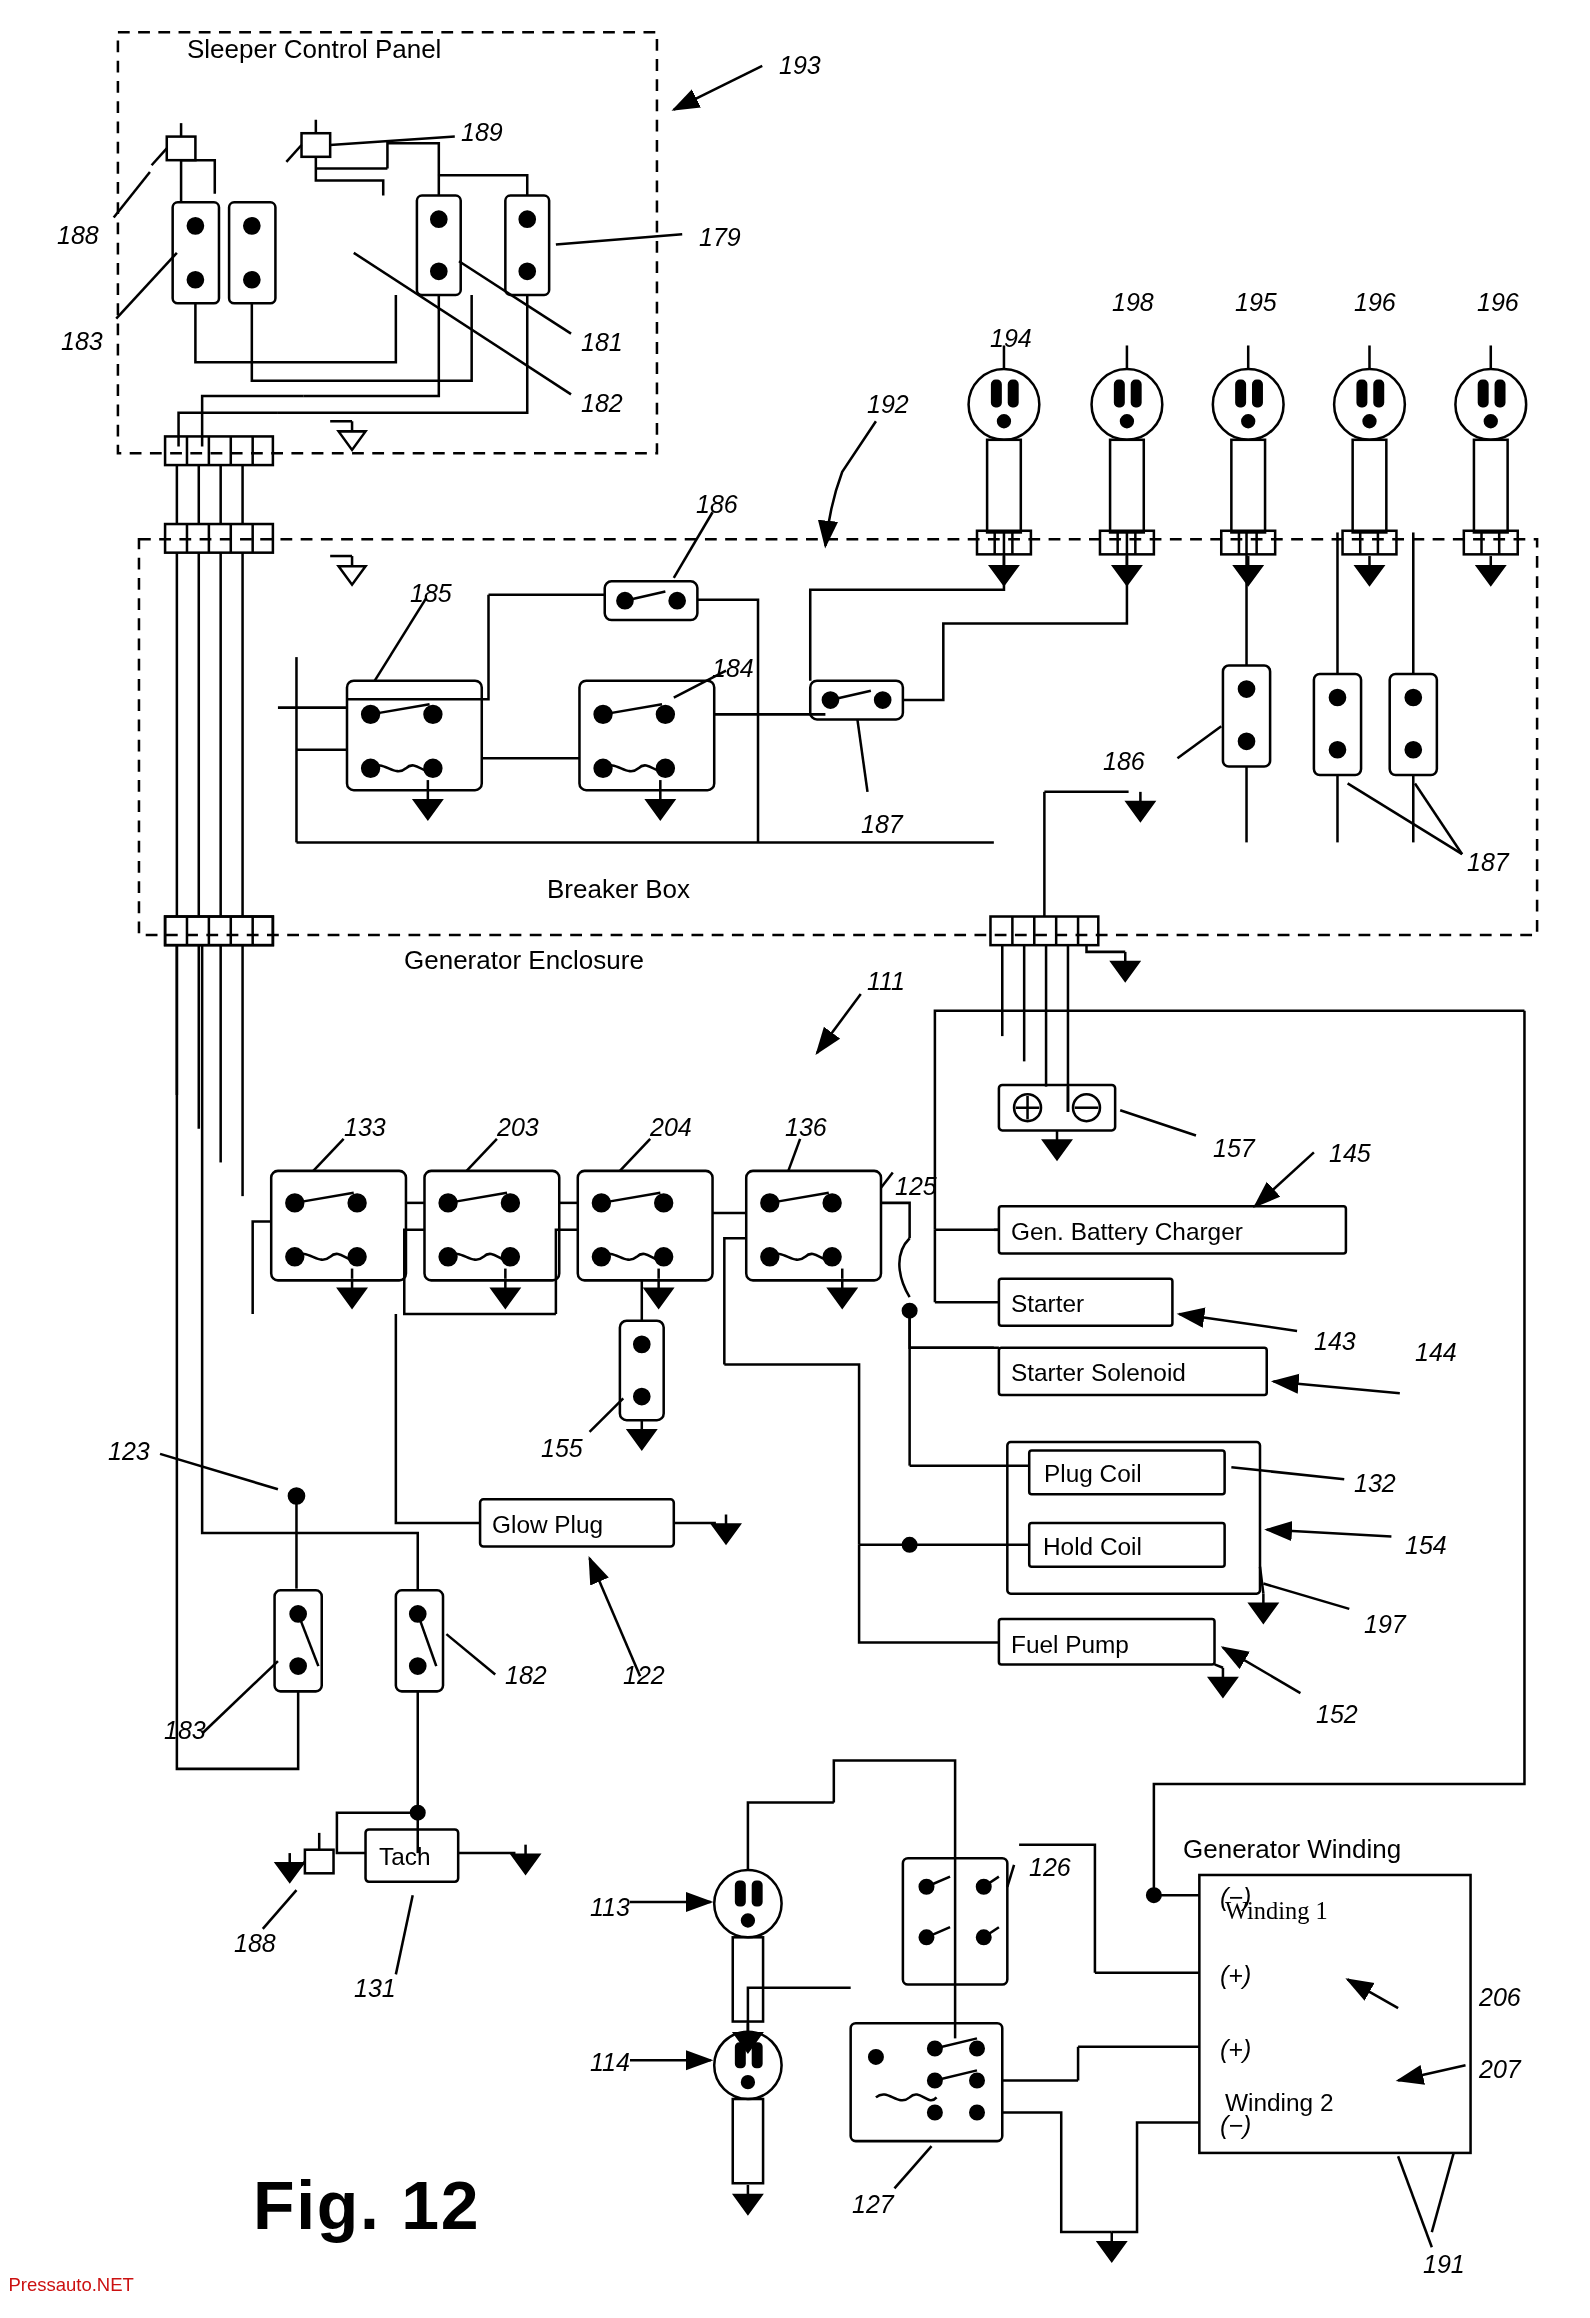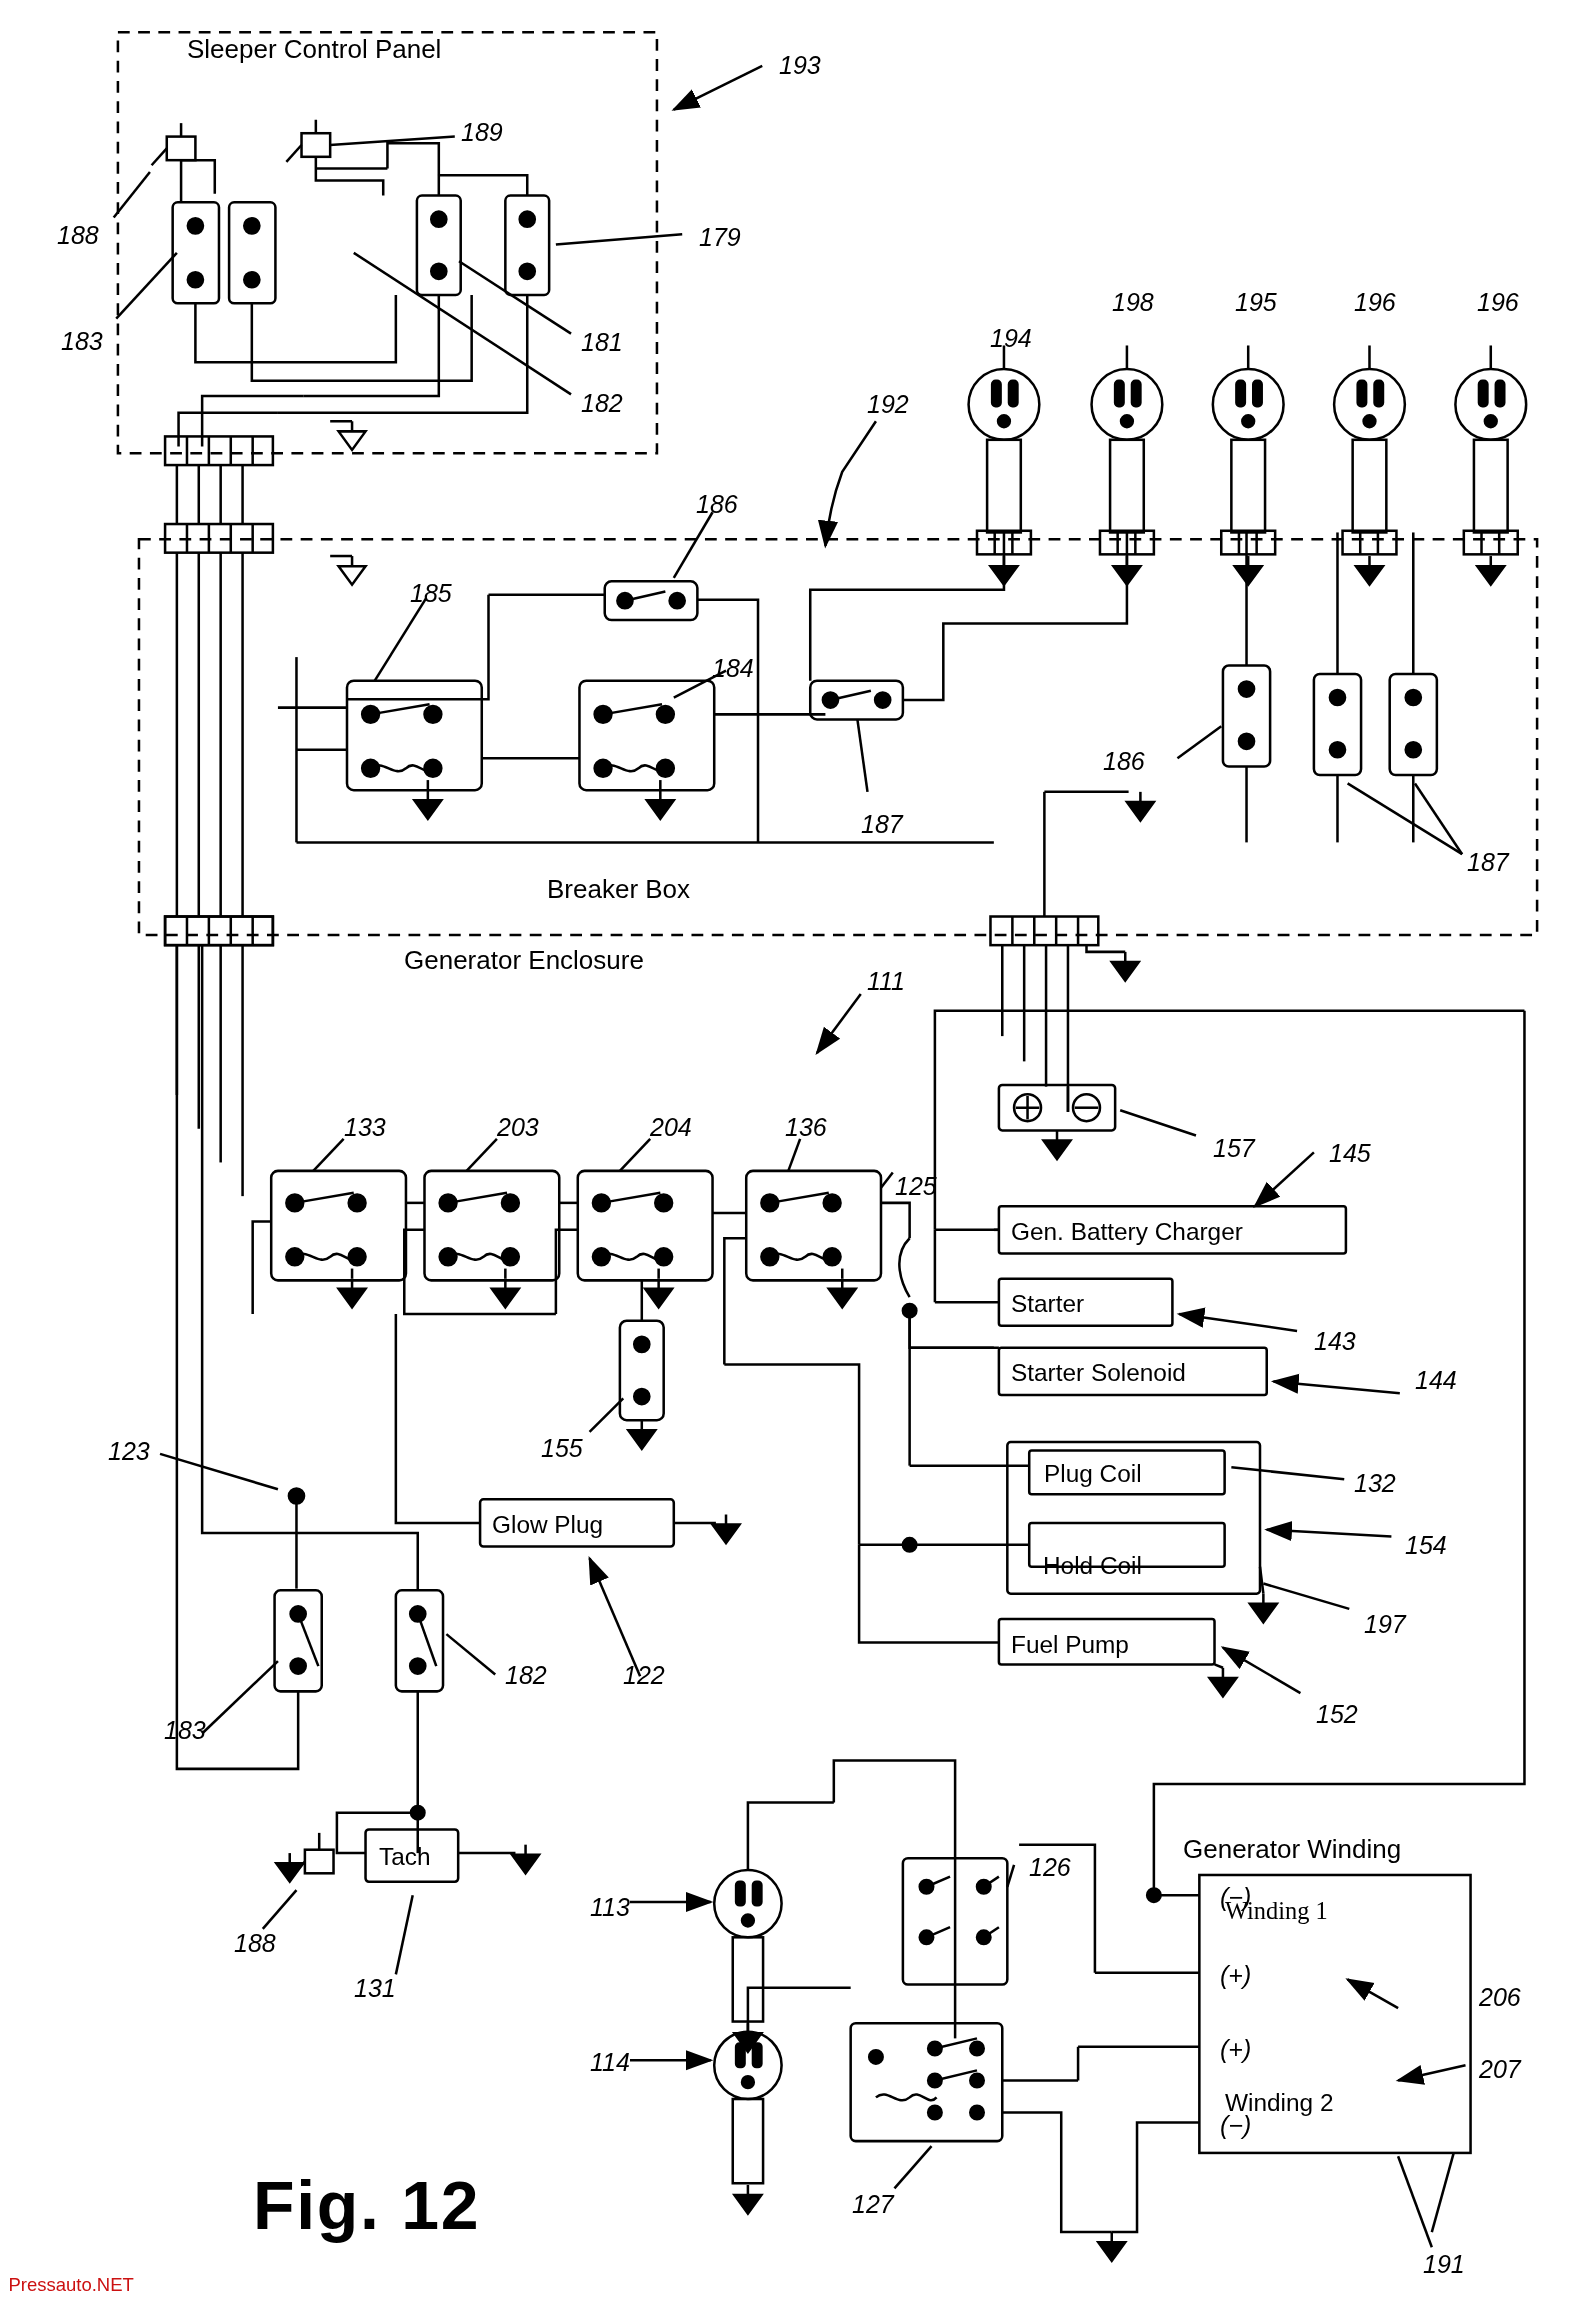--- a/index.html
+++ b/index.html
@@ -569,21 +569,21 @@
 
   <div class="lbl section-label" style="left:187px; top:34px;">Sleeper Control Panel</div>
   <div class="lbl section-label" style="left:547px; top:874px;">Breaker Box</div>
   <div class="lbl section-label" style="left:404px; top:945px;">Generator Enclosure</div>
   <div class="lbl section-label" style="left:1183px; top:1834px;">Generator Winding</div>
 
   <div class="comp-label" style="left:1011px; top:1218px;">Gen. Battery Charger</div>
   <div class="comp-label" style="left:1011px; top:1290px;">Starter</div>
   <div class="comp-label" style="left:1011px; top:1359px;">Starter Solenoid</div>
   <div class="comp-label" style="left:1044px; top:1460px;">Plug Coil</div>
-  <div class="comp-label" style="left:1043px; top:1533px;margin-top:19px;">Hold Coil</div>
+  <div class="comp-label" style="left:1043px; top:1533px;">Hold Coil</div>
   <div class="comp-label" style="left:1011px; top:1631px;">Fuel Pump</div>
   <div class="comp-label" style="left:492px; top:1511px;">Glow Plug</div>
   <div class="comp-label" style="left:379px; top:1843px;">Tach</div>
   <div class="comp-label" style="left:1225px; top:1897px;font-family:Liberation Serif, serif;">Winding 1</div>
   <div class="comp-label" style="left:1225px; top:2089px;">Winding 2</div>
 
   <div class="lbl ref-num" style="left:1220px; top:1883px;">(−)</div>
   <div class="lbl ref-num" style="left:1220px; top:1961px;">(+)</div>
   <div class="lbl ref-num" style="left:1220px; top:2035px;">(+)</div>
   <div class="lbl ref-num" style="left:1220px; top:2111px;">(−)</div>
@@ -609,21 +609,21 @@
   <div class="lbl ref-num" style="left:1467px; top:848px;">187</div>
   <div class="lbl ref-num" style="left:867px; top:967px;">111</div>
   <div class="lbl ref-num" style="left:344px; top:1113px;">133</div>
   <div class="lbl ref-num" style="left:497px; top:1113px;">203</div>
   <div class="lbl ref-num" style="left:650px; top:1113px;">204</div>
   <div class="lbl ref-num" style="left:785px; top:1113px;">136</div>
   <div class="lbl ref-num" style="left:895px; top:1172px;">125</div>
   <div class="lbl ref-num" style="left:1213px; top:1134px;">157</div>
   <div class="lbl ref-num" style="left:1329px; top:1139px;">145</div>
   <div class="lbl ref-num" style="left:1314px; top:1327px;">143</div>
-  <div class="lbl ref-num" style="left:1415px; top:1366px;">144</div>
+  <div class="lbl ref-num" style="left:1415px; top:1338px;">144</div>
   <div class="lbl ref-num" style="left:1354px; top:1469px;">132</div>
   <div class="lbl ref-num" style="left:1405px; top:1531px;">154</div>
   <div class="lbl ref-num" style="left:1364px; top:1610px;">197</div>
   <div class="lbl ref-num" style="left:1316px; top:1700px;">152</div>
   <div class="lbl ref-num" style="left:108px; top:1437px;">123</div>
   <div class="lbl ref-num" style="left:541px; top:1434px;">155</div>
   <div class="lbl ref-num" style="left:505px; top:1661px;">182</div>
   <div class="lbl ref-num" style="left:623px; top:1661px;">122</div>
   <div class="lbl ref-num" style="left:164px; top:1716px;">183</div>
   <div class="lbl ref-num" style="left:234px; top:1929px;">188</div>

